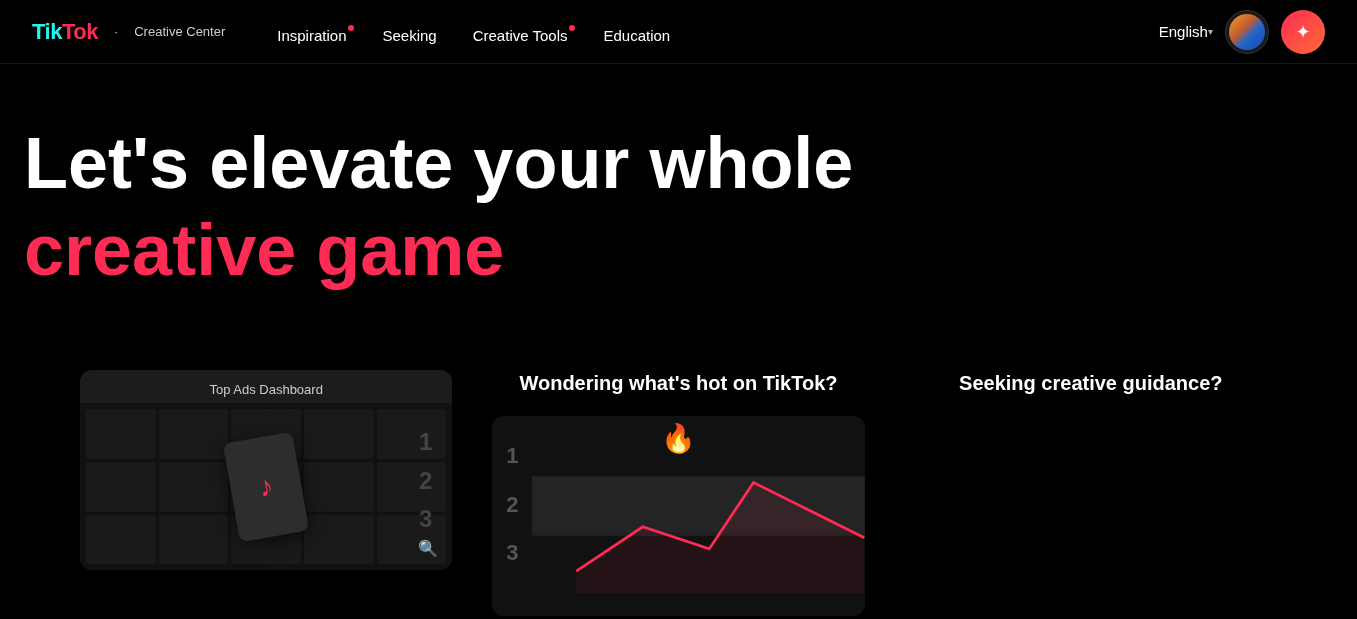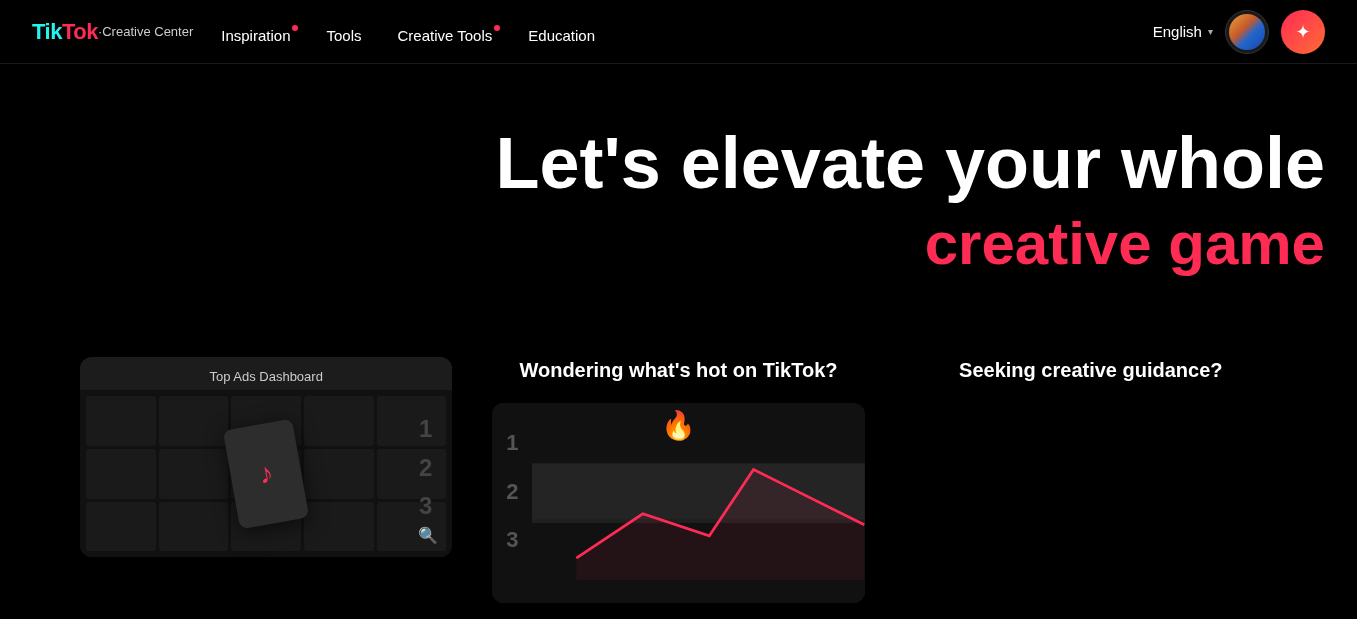--- a/index.html
+++ b/index.html
@@ -19,22 +19,22 @@
       padding: 0 32px;
       height: 64px;
       background: #000;
       border-bottom: 1px solid #1a1a1a;
       position: relative;
       z-index: 10;
     }
     .nav-logo {
       display: flex;
       align-items: center;
-      gap: 0;
-      margin-right: 28px;
+      gap: 16px;
+      margin-right: 52px;
     }
     .logo-tiktok {
       font-size: 22px;
       font-weight: 900;
       letter-spacing: -0.5px;
     }
     .logo-tiktok span.red { color: #fe2c55; }
     .logo-tiktok span.cyan { color: #25f4ee; }
     .logo-sub {
       font-size: 13px;
@@ -68,21 +68,20 @@
       right: -8px;
     }
     .nav-right {
       display: flex;
       align-items: center;
       gap: 12px;
     }
     .lang-btn {
       display: flex;
       align-items: center;
-      gap: 6px;
       color: #fff;
       font-size: 15px;
       cursor: pointer;
       background: transparent;
       border: none;
     }
     .chevron {
       font-size: 10px;
       color: #aaa;
     }
@@ -114,32 +113,32 @@
       display: flex;
       align-items: center;
       justify-content: center;
       font-size: 18px;
       color: #fff;
       font-weight: 300;
     }
 
     
     .hero {
-      text-align: right;
-      padding: 60px 32px 40px;
+      text-align: left;
+      padding: 60px 24px 40px;
     }
     .hero-title {
       font-size: 72px;
       font-weight: 800;
       line-height: 1.1;
       color: #fff;
       margin-bottom: 8px;
     }
     .hero-title-red {
-      font-size: 60px;
+      font-size: 72px;
       font-weight: 800;
       line-height: 1.1;
       color: #fe2c55;
       margin-bottom: 40px;
     }
 
     
     .cards-section {
       display: flex;
       justify-content: center;
@@ -354,21 +353,21 @@
     <span class="logo-sub">·</span>
     <span class="logo-sub">Creative Center</span>
   </div>
 
   <div class="nav-links">
     <a class="nav-link">
       <span>Inspiration</span>
       <span class="dot"></span>
     </a>
     <a class="nav-link">
-      <span>Tools</span>
+      <span>Seeking</span>
     </a>
     <a class="nav-link">
       <span>Creative Tools</span>
       <span class="dot"></span>
     </a>
     <a class="nav-link">
       <span>Education</span>
     </a>
   </div>
 

